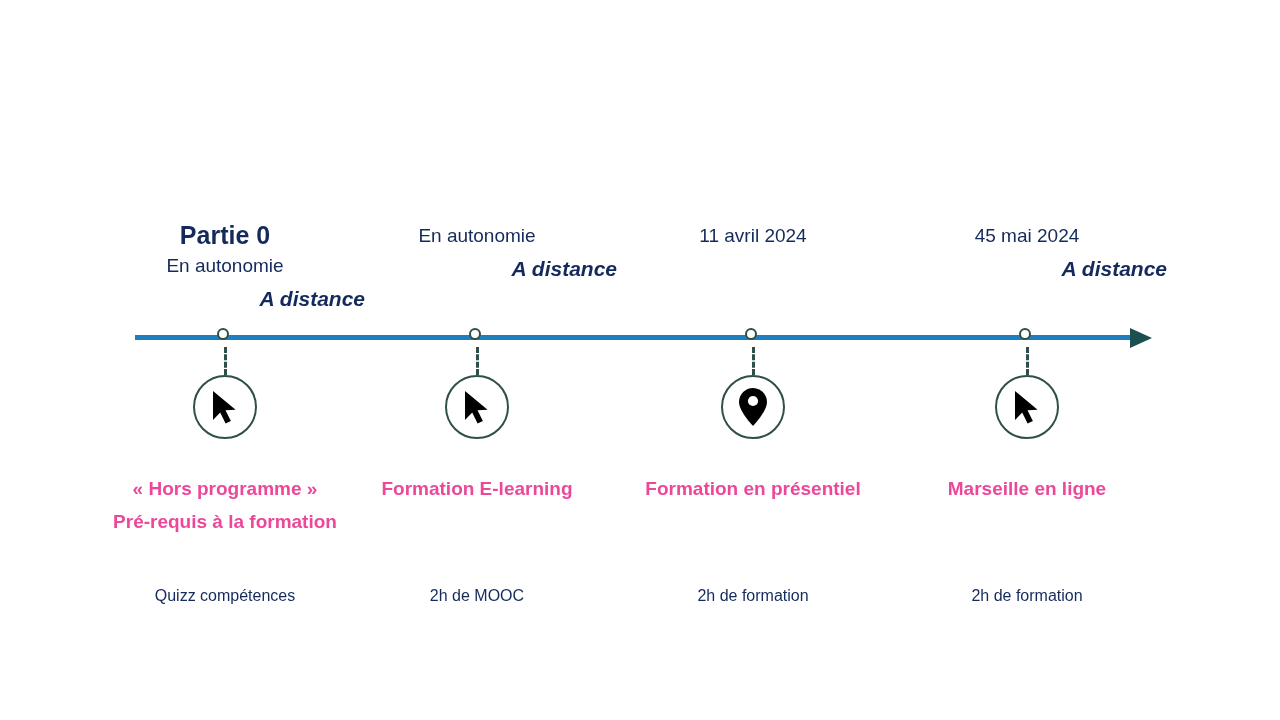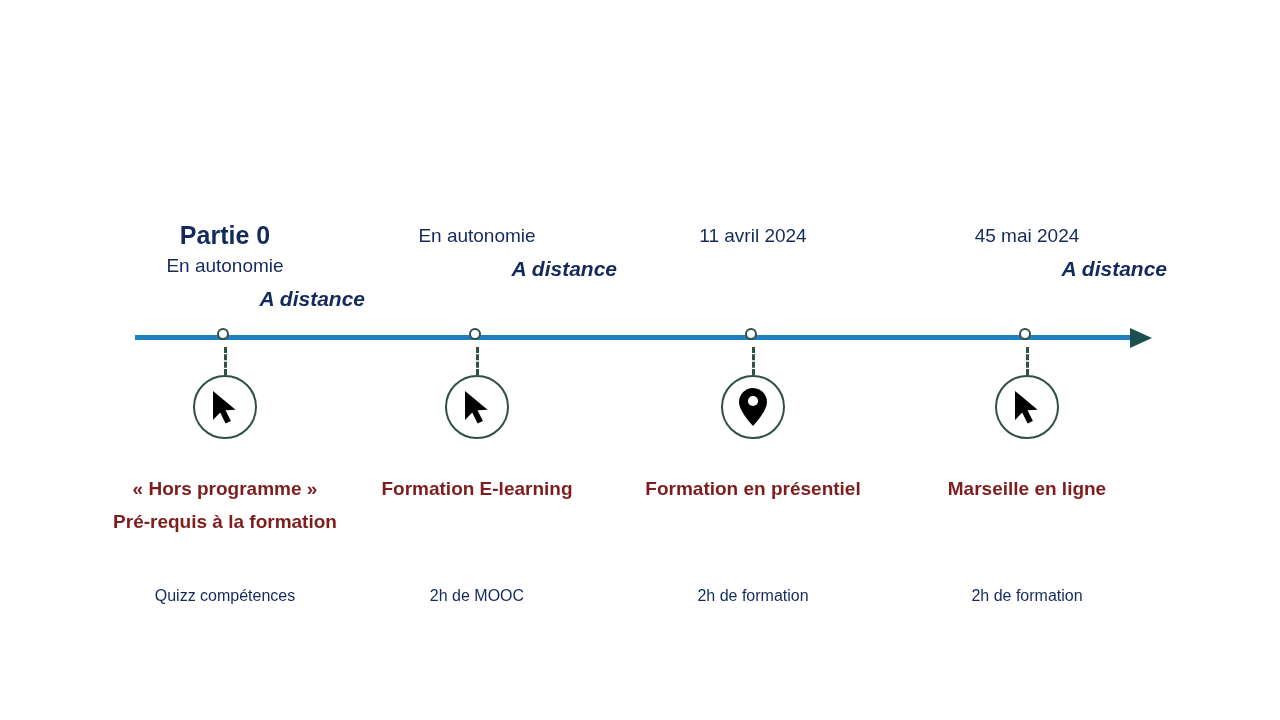--- a/index.html
+++ b/index.html
@@ -146,21 +146,21 @@
     display: block;
   }
 
   
   .step-label {
     position: absolute;
     top: 472px;
     left: -10px;
     width: 300px;
     text-align: center;
-    color: #7f1d1d;
+    color: #ec4899;
     font-size: 19px;
     font-weight: 700;
     line-height: 33px;
   }
   .step-note {
     position: absolute;
     top: 583px;
     left: 0;
     width: 280px;
     text-align: center;

